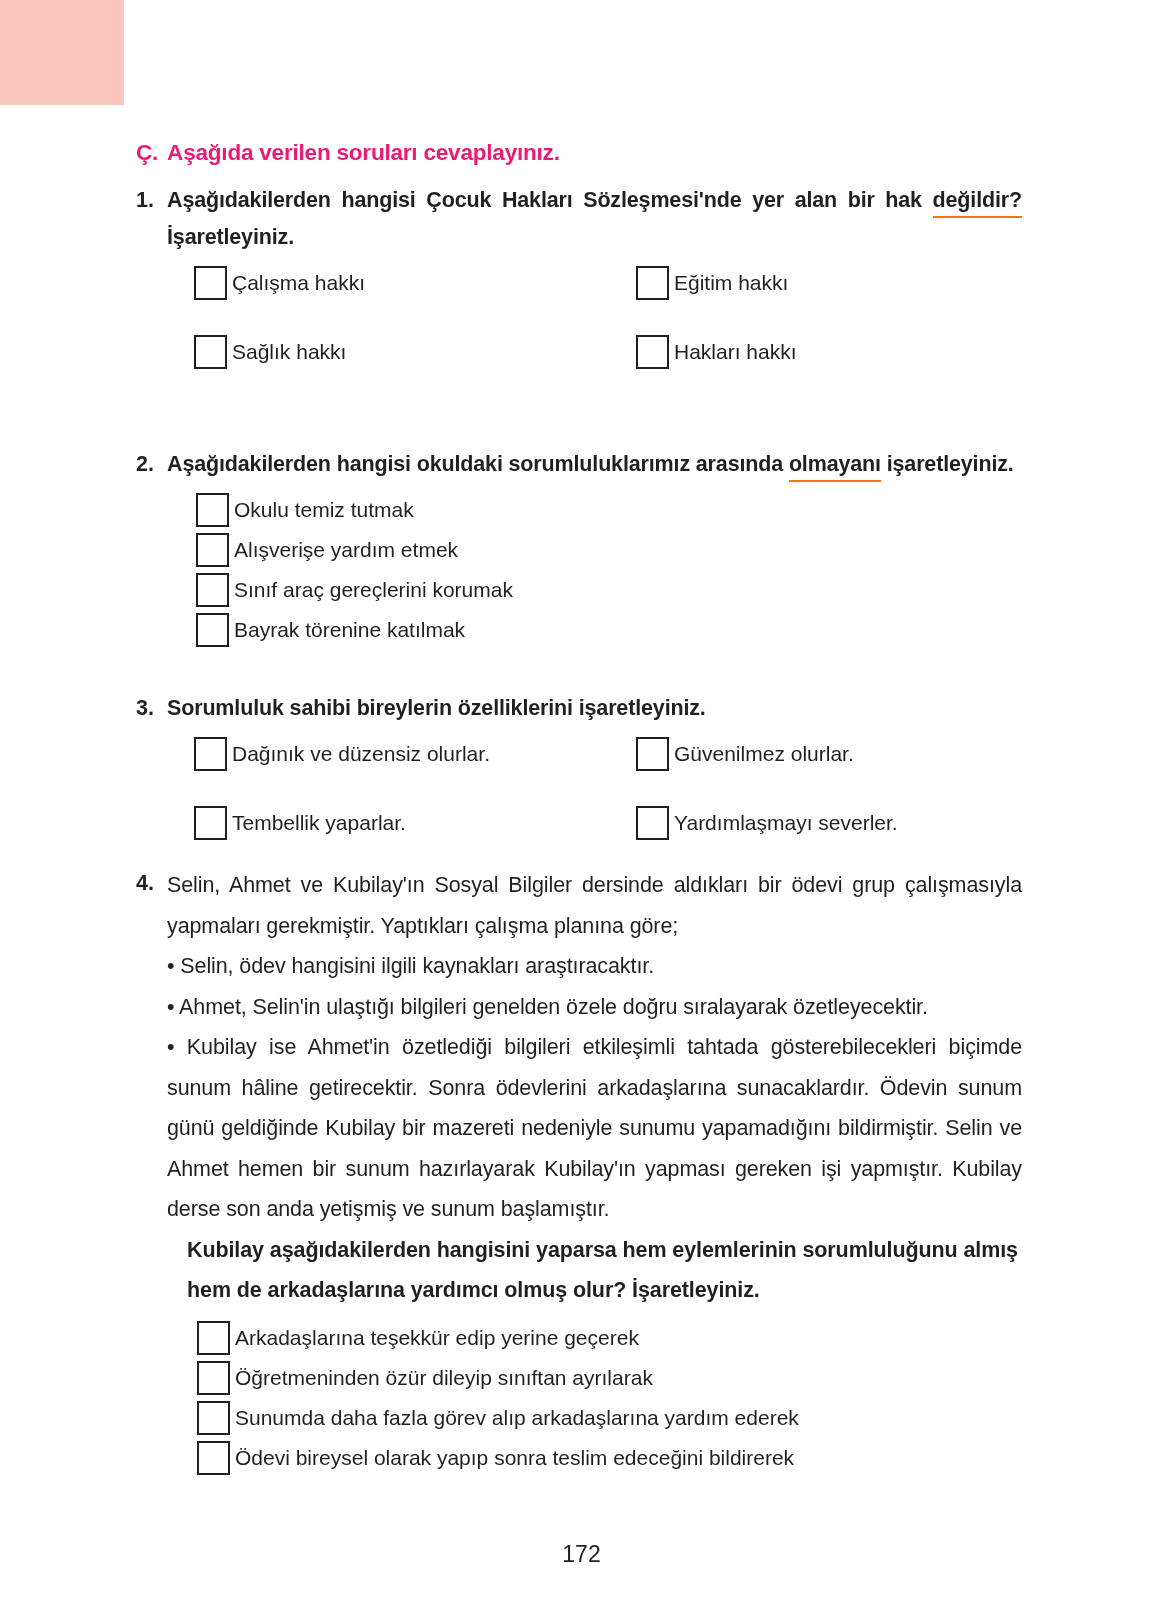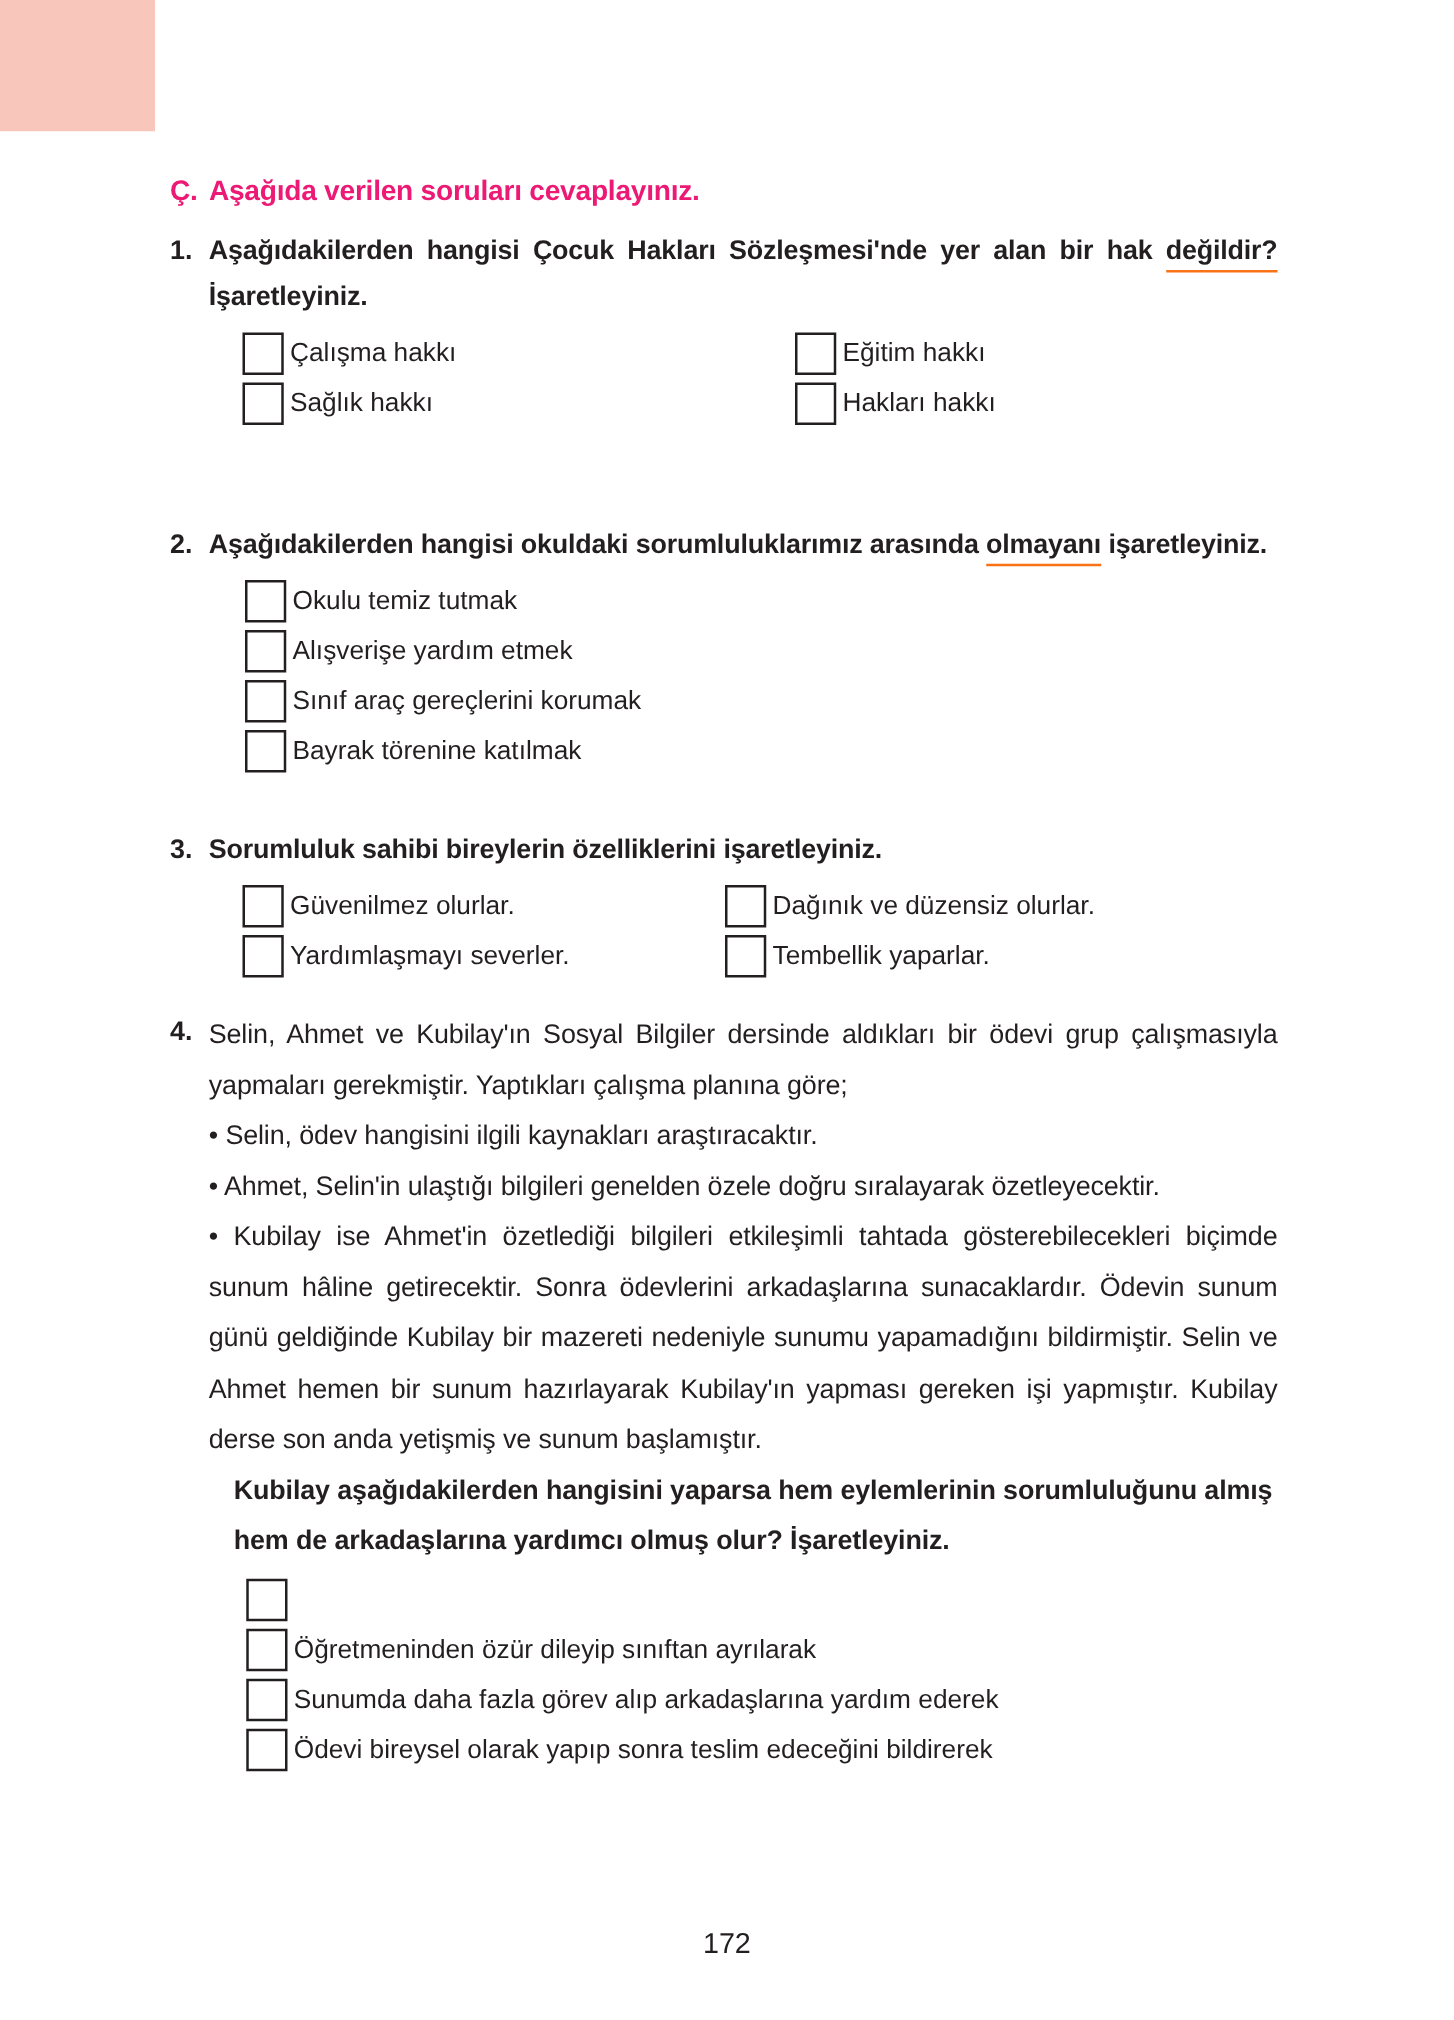--- a/index.html
+++ b/index.html
@@ -101,20 +101,21 @@
     white-space: nowrap;
   }
 
   
   .col2 {
     display: flex;
   }
   .col2 > .col {
     display: flex;
     flex-direction: column;
+    gap: 29px;
   }
   .col2 > .col.left { flex: 0 0 442px; }
   .col2 > .col.right { flex: 1 1 auto; }
 
   
   .col1 { display: flex; flex-direction: column; }
 
   .opt-indent-1 { margin-left: 27px; }
   .opt-indent-2 { margin-left: 29px; }
   .opt-indent-3 { margin-left: 27px; }
@@ -230,38 +231,38 @@
 
   <div class="spacer-md"></div>
 
   <div class="question">
     <div class="q-num">3.</div>
     <div class="q-body">
       <p class="q-stem nojust">Sorumluluk sahibi bireylerin özelliklerini işaretleyiniz.</p>
 
       <div class="options opt-indent-3">
         <div class="col2">
+          <div class="col left">
+            <div class="opt">
+              <span class="box"></span>
+              <span class="lbl">Dağınık ve düzensiz olurlar.</span>
+            </div>
+            <div class="opt">
+              <span class="box"></span>
+              <span class="lbl">Tembellik yaparlar.</span>
+            </div>
+          </div>
           <div class="col right">
             <div class="opt">
               <span class="box"></span>
               <span class="lbl">Güvenilmez olurlar.</span>
             </div>
             <div class="opt">
               <span class="box"></span>
               <span class="lbl">Yardımlaşmayı severler.</span>
-            </div>
-          </div>
-          <div class="col left">
-            <div class="opt">
-              <span class="box"></span>
-              <span class="lbl">Dağınık ve düzensiz olurlar.</span>
-            </div>
-            <div class="opt">
-              <span class="box"></span>
-              <span class="lbl">Tembellik yaparlar.</span>
             </div>
           </div>
         </div>
       </div>
     </div>
   </div>
 
   <div class="spacer-sm"></div>
 
   <div class="question">
@@ -270,20 +271,21 @@
       <p class="para">Selin, Ahmet ve Kubilay'ın Sosyal Bilgiler dersinde aldıkları bir ödevi grup çalışmasıyla yapmaları gerekmiştir. Yaptıkları çalışma planına göre;</p>
       <p class="bullet-line">• Selin, ödev hangisini ilgili kaynakları araştıracaktır.</p>
       <p class="bullet-line">• Ahmet, Selin'in ulaştığı bilgileri genelden özele doğru sıralayarak özetleyecektir.</p>
       <p class="para">• Kubilay ise Ahmet'in özetlediği bilgileri etkileşimli tahtada gösterebilecekleri biçimde sunum hâline getirecektir. Sonra ödevlerini arkadaşlarına sunacaklardır. Ödevin sunum günü geldiğinde Kubilay bir mazereti nedeniyle sunumu yapamadığını bildirmiştir. Selin ve Ahmet hemen bir sunum hazırlayarak Kubilay'ın yapması gereken işi yapmıştır. Kubilay derse son anda yetişmiş ve sunum başlamıştır.</p>
       <p class="para bold nojust">Kubilay aşağıdakilerden hangisini yaparsa hem eylemlerinin sorumluluğunu almış hem de arkadaşlarına yardımcı olmuş olur? İşaretleyiniz.</p>
 
       <div class="options opt-indent-4">
         <div class="col1">
           <div class="opt">
             <span class="box"></span>
+            <span class="lbl">Arkadaşlarına teşekkür edip yerine geçerek</span>
           </div>
           <div class="opt">
             <span class="box"></span>
             <span class="lbl">Öğretmeninden özür dileyip sınıftan ayrılarak</span>
           </div>
           <div class="opt">
             <span class="box"></span>
             <span class="lbl">Sunumda daha fazla görev alıp arkadaşlarına yardım ederek</span>
           </div>
           <div class="opt">

